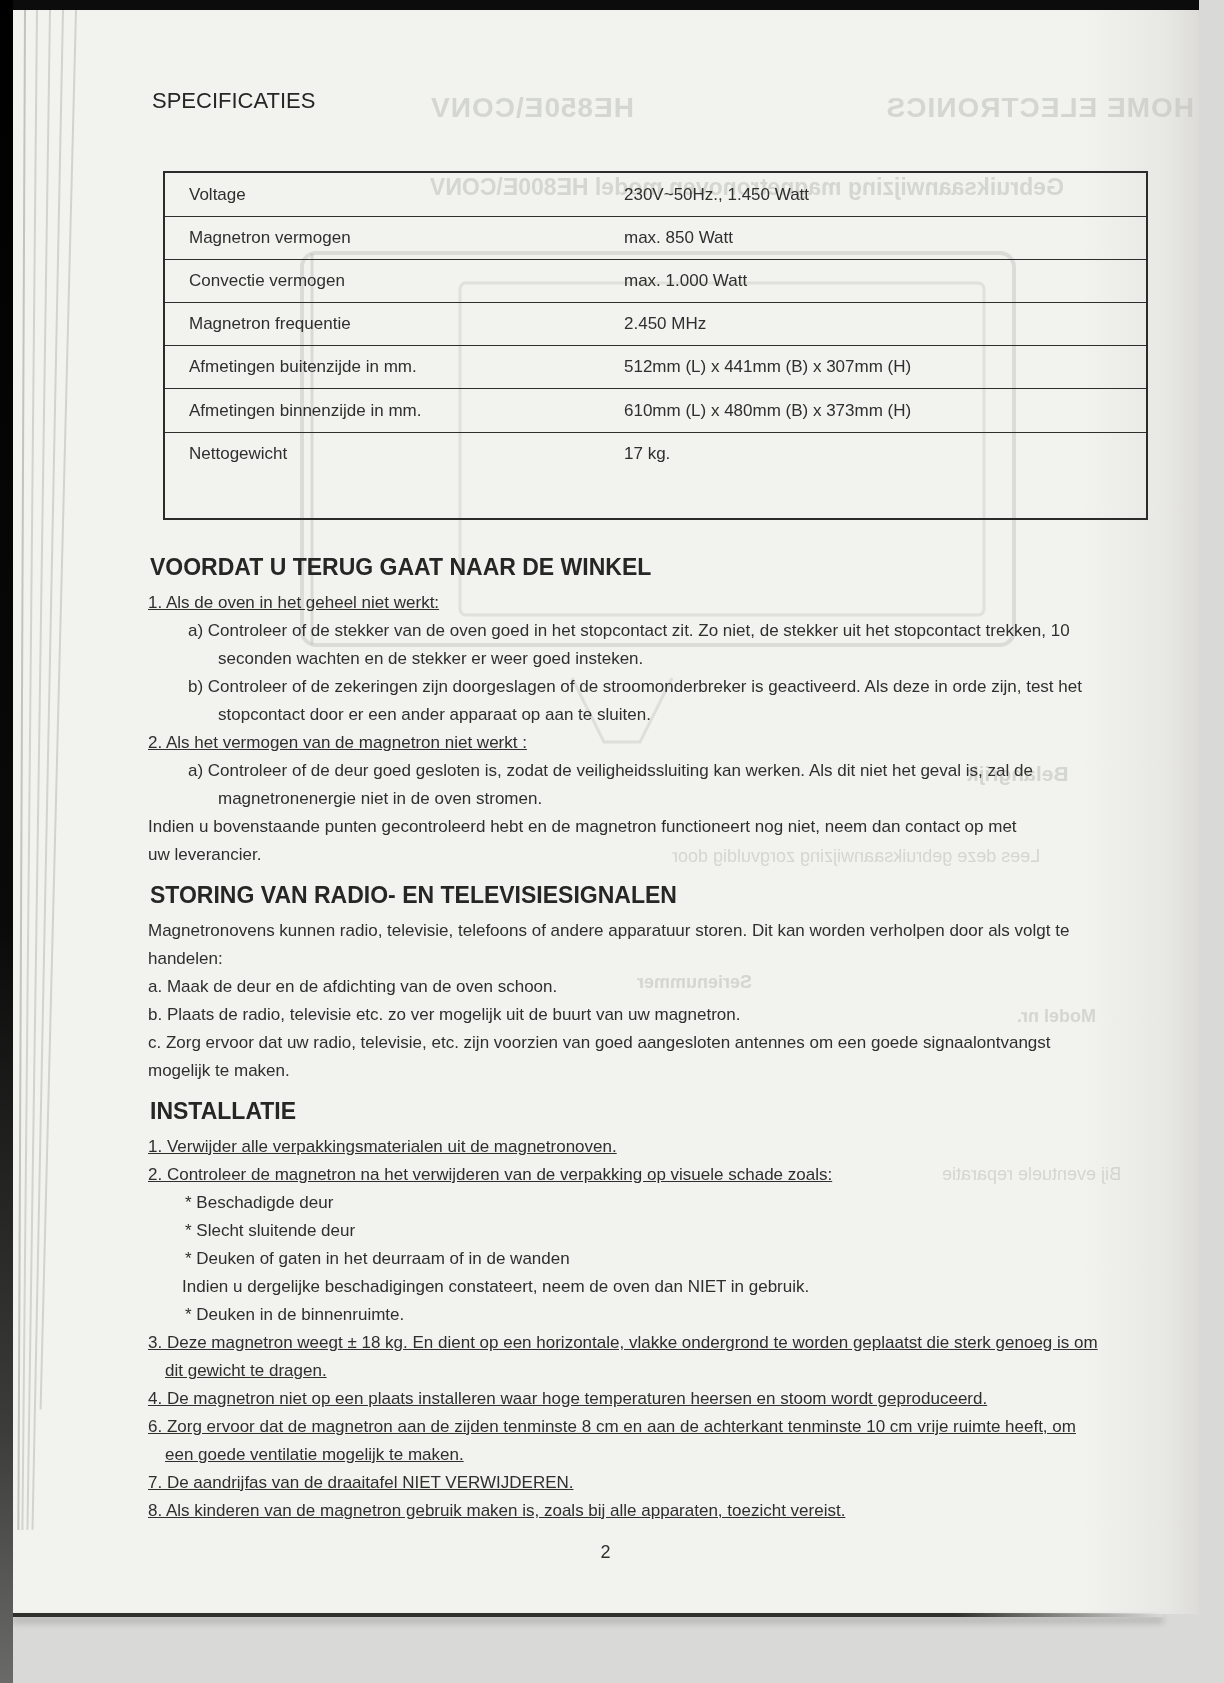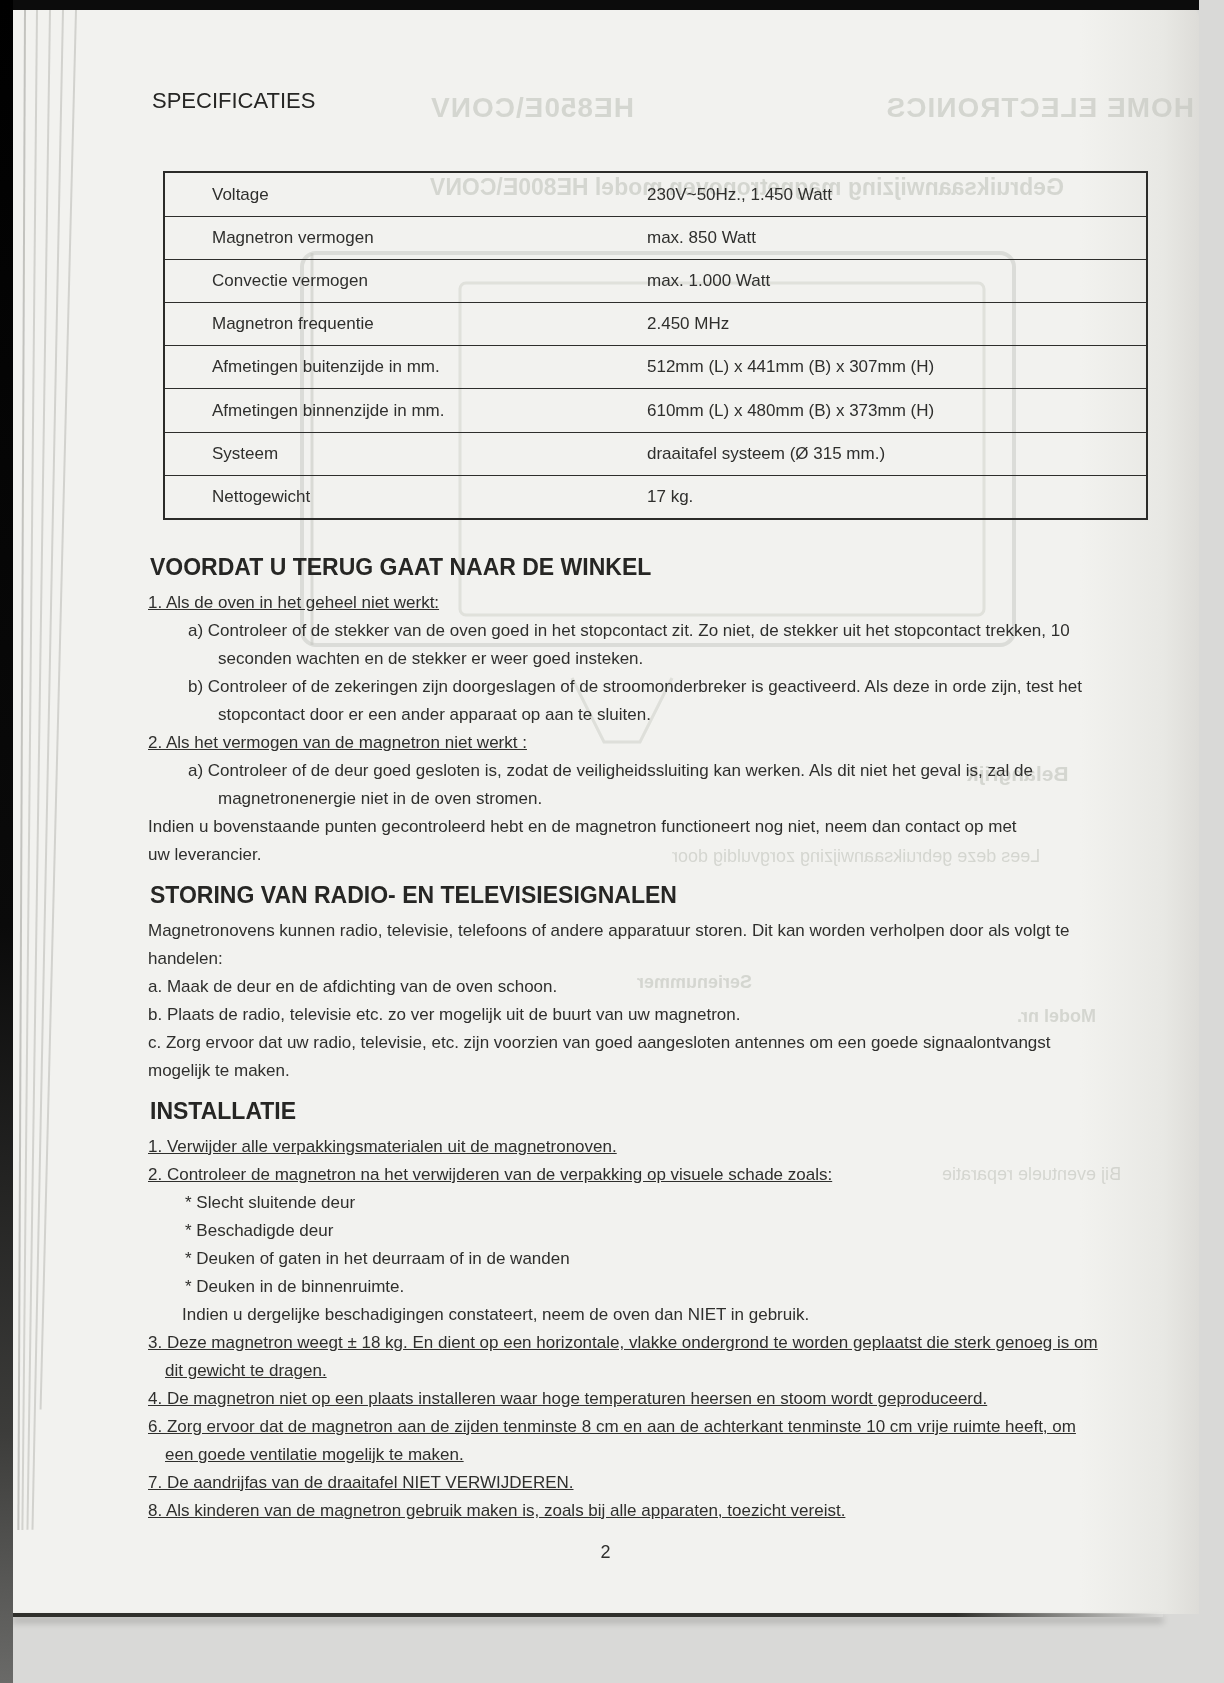--- a/index.html
+++ b/index.html
@@ -39,21 +39,21 @@
   .ghost-svg{position:absolute;left:0;top:0;z-index:2;}
   
   .content-layer{position:absolute;inset:0;z-index:4;}
   .doc-title{position:absolute;left:140px;top:82px;font-size:22px;font-weight:normal;color:#262624;margin:0;}
   .spec-table{
     position:absolute;left:151px;top:165px;width:985px;height:349px;
     border:2px solid #2b2b29;box-sizing:border-box;background:transparent;
   }
   .trow{height:43.1px;display:flex;align-items:center;border-top:1.5px solid #2e2e2c;box-sizing:border-box;font-size:17px;}
   .trow:first-child{border-top:none;}
-  .tlabel{padding-left:24px;width:435px;flex:none;margin-left:23px;}
+  .tlabel{padding-left:24px;width:435px;flex:none;}
   .tvalue{flex:1;}
   .section{position:absolute;left:136px;width:952px;}
   .sec-voordat{top:548px;}
   .sec-storing{top:876px;}
   .sec-installatie{top:1092px;}
   .sec-head{font-size:23px;font-weight:bold;color:#262624;margin:0 0 8px 2px;}
   .ln{font-size:17px;line-height:28px;}
   .ind-a{padding-left:70px;text-indent:-30px;}
   .ind-num{padding-left:17px;text-indent:-17px;text-decoration:underline;}
   .ind-star{margin-left:37px;}
@@ -113,24 +113,20 @@
       </div>
       <div class="trow">
         <span class="tlabel">Afmetingen buitenzijde in mm.</span>
         <span class="tvalue">512mm (L) x 441mm (B) x 307mm (H)</span>
       </div>
       <div class="trow">
         <span class="tlabel">Afmetingen binnenzijde in mm.</span>
         <span class="tvalue">610mm (L) x 480mm (B) x 373mm (H)</span>
       </div>
       <div class="trow">
-        <span class="tlabel">Systeem</span>
-        <span class="tvalue">draaitafel systeem (Ø 315 mm.)</span>
-      </div>
-      <div class="trow">
         <span class="tlabel">Nettogewicht</span>
         <span class="tvalue">17 kg.</span>
       </div>
     </div>
 
     <div class="section sec-voordat">
       <h2 class="sec-head">VOORDAT U TERUG GAAT NAAR DE WINKEL</h2>
       <div class="ln ind-num">1. Als de oven in het geheel niet werkt:</div>
       <div class="ln ind-a">a) Controleer of de stekker van de oven goed in het stopcontact zit. Zo niet, de stekker uit het stopcontact trekken, 10 seconden wachten en de stekker er weer goed insteken.</div>
       <div class="ln ind-a">b) Controleer of de zekeringen zijn doorgeslagen of de stroomonderbreker is geactiveerd. Als deze in orde zijn, test het stopcontact door er een ander apparaat op aan te sluiten.</div>
@@ -144,25 +140,25 @@
       <div class="ln">Magnetronovens kunnen radio, televisie, telefoons of andere apparatuur storen. Dit kan worden verholpen door als volgt te handelen:</div>
       <div class="ln">a. Maak de deur en de afdichting van de oven schoon.</div>
       <div class="ln">b. Plaats de radio, televisie etc. zo ver mogelijk uit de buurt van uw magnetron.</div>
       <div class="ln">c. Zorg ervoor dat uw radio, televisie, etc. zijn voorzien van goed aangesloten antennes om een goede signaalontvangst mogelijk te maken.</div>
     </div>
 
     <div class="section sec-installatie">
       <h2 class="sec-head">INSTALLATIE</h2>
       <div class="ln ind-num">1. Verwijder alle verpakkingsmaterialen uit de magnetronoven.</div>
       <div class="ln ind-num">2. Controleer de magnetron na het verwijderen van de verpakking op visuele schade zoals:</div>
+      <div class="ln ind-star">* Beschadigde deur</div>
       <div class="ln ind-star">* Slecht sluitende deur</div>
-      <div class="ln ind-star">* Beschadigde deur</div>
       <div class="ln ind-star">* Deuken of gaten in het deurraam of in de wanden</div>
+      <div class="ln ind-cont">Indien u dergelijke beschadigingen constateert, neem de oven dan NIET in gebruik.</div>
       <div class="ln ind-star">* Deuken in de binnenruimte.</div>
-      <div class="ln ind-cont">Indien u dergelijke beschadigingen constateert, neem de oven dan NIET in gebruik.</div>
       <div class="ln ind-num">3. Deze magnetron weegt ± 18 kg. En dient op een horizontale, vlakke ondergrond te worden geplaatst die sterk genoeg is om dit gewicht te dragen.</div>
       <div class="ln ind-num">4. De magnetron niet op een plaats installeren waar hoge temperaturen heersen en stoom wordt geproduceerd.</div>
       <div class="ln ind-num">6. Zorg ervoor dat de magnetron aan de zijden tenminste 8 cm en aan de achterkant tenminste 10 cm vrije ruimte heeft, om een goede ventilatie mogelijk te maken.</div>
       <div class="ln ind-num">7. De aandrijfas van de draaitafel NIET VERWIJDEREN.</div>
       <div class="ln ind-num">8. Als kinderen van de magnetron gebruik maken is, zoals bij alle apparaten, toezicht vereist.</div>
     </div>
 
     <div class="page-num">2</div>
   </div>
 

